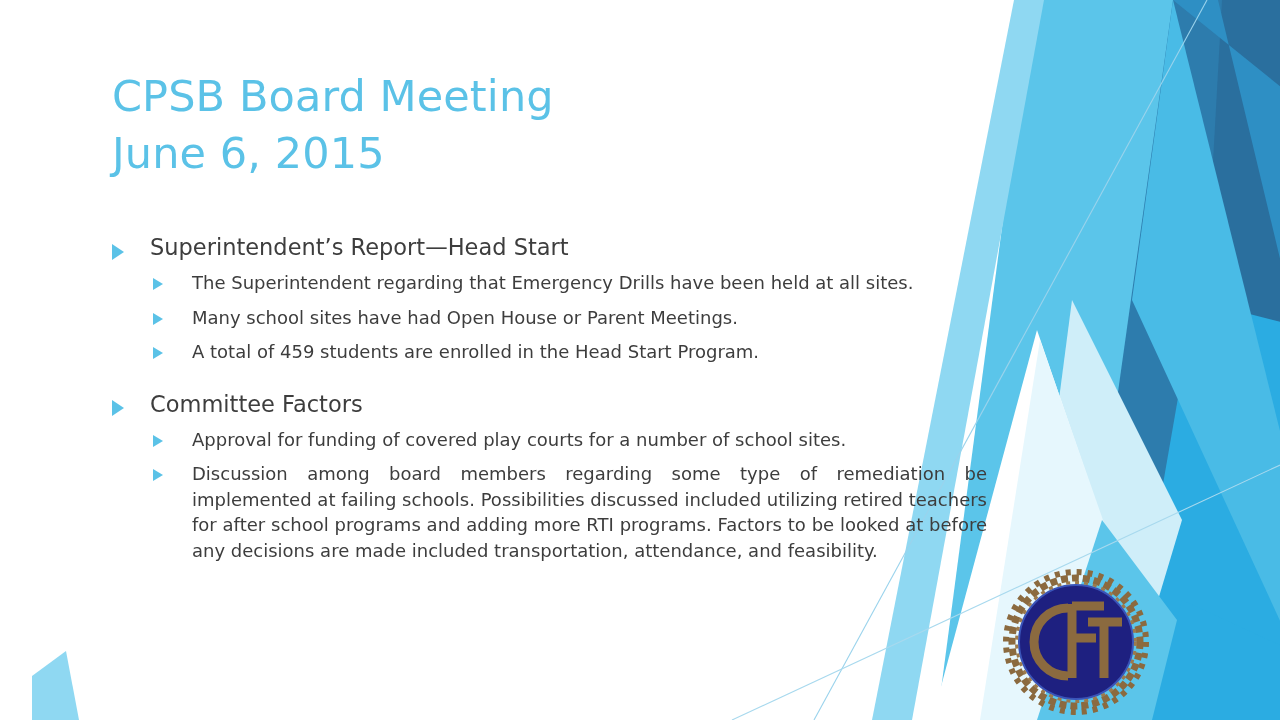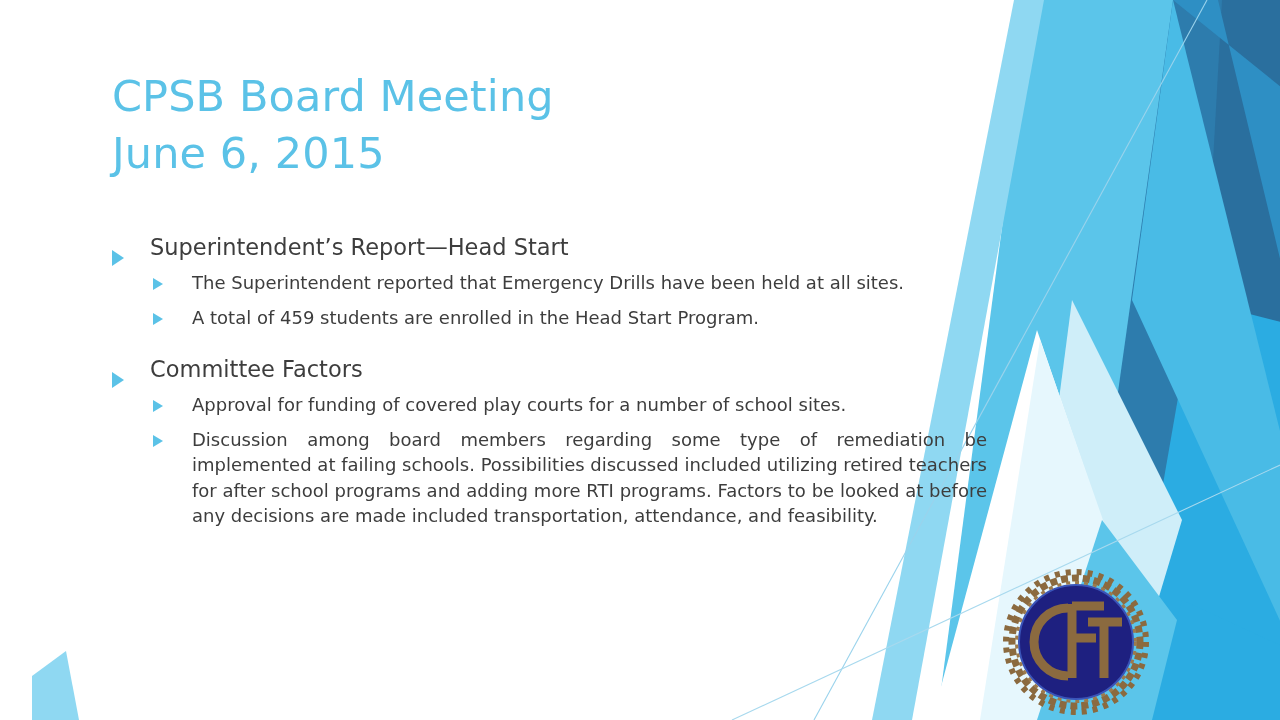--- a/index.html
+++ b/index.html
@@ -45,21 +45,21 @@
   
   #body-block {
     position: absolute;
     left: 80px;
     top: 228px;
     width: 880px;
   }
 
   .l1-item {
     display: flex;
-    align-items: flex-end;
+    align-items: center;
     margin-bottom: 4px;
   }
   .l1-marker {
     width: 38px;
     flex: 0 0 38px;
     padding-top: 9px;
     line-height: 0;
   }
   .l1-text {
     font-size: 22.5px;
@@ -180,23 +180,29 @@
       <span class="l1-marker">
         <span class="tri tri-l1"></span>
       </span>
       <span class="l1-text">Superintendent’s Report—Head Start</span>
     </div>
 
     <div class="l2-item">
       <span class="l2-marker">
         <span class="tri tri-l2"></span>
       </span>
-      <span class="l2-text">The Superintendent  reported that Emergency  Drills have been held at all sites.</span>
-    </div>
-
+      <span class="l2-text">The Superintendent  regarding that Emergency  Drills have been held at all sites.</span>
+    </div>
+
+    <div class="l2-item">
+      <span class="l2-marker">
+        <span class="tri tri-l2"></span>
+      </span>
+      <span class="l2-text">Many school sites have had Open House or Parent Meetings.</span>
+    </div>
 
     <div class="l2-item">
       <span class="l2-marker">
         <span class="tri tri-l2"></span>
       </span>
       <span class="l2-text">A total of 459 students are enrolled in the Head Start Program.</span>
     </div>
 
     <div class="group-gap"></div>
 

